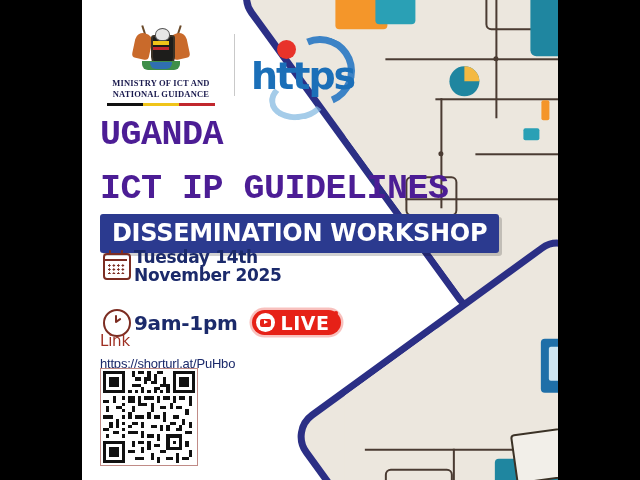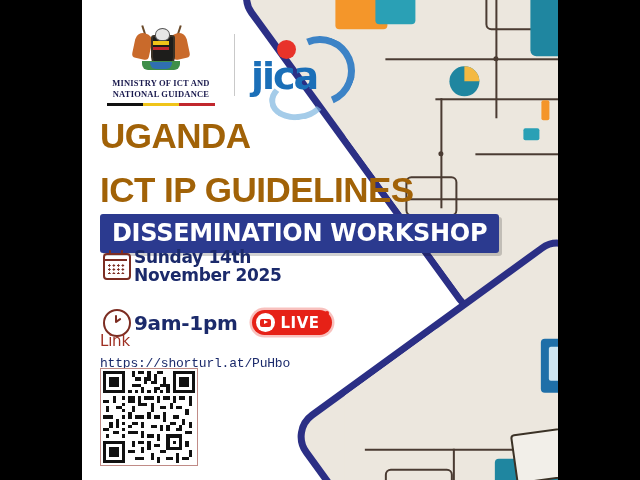--- a/index.html
+++ b/index.html
@@ -66,21 +66,21 @@
   #jica-arc2{position:absolute;right:28px;top:46px;width:46px;height:30px;border-radius:50%;
       border:6px solid #7fb7e0;border-top-color:transparent;border-right-color:transparent;
       transform:rotate(-8deg);opacity:.7;}
   #jica-dot{position:absolute;left:30px;top:8px;width:19px;height:19px;border-radius:50%;
       background:#e8332a;}
   #jica-word{position:absolute;left:4px;top:22px;font-size:38px;font-weight:700;
       color:#1b6fb8;letter-spacing:-2px;font-family:"DejaVu Sans",sans-serif;}
 
   
   #title-block{position:absolute;left:18px;top:118px;width:400px;}
-  .t-line{font-family:Liberation Sans, sans-serif;font-weight:700;color:#a16207;
+  .t-line{font-family:Liberation Mono, monospace;font-weight:700;color:#4c1d95;
       letter-spacing:-0.5px;line-height:1.02;}
   #t1{font-size:35px;}
   #t2{font-size:35px;margin-top:18px;}
   #banner{display:inline-block;margin-top:7px;background:#2b3a8f;
       padding:5px 12px 6px 12px;border-radius:3px;
       box-shadow:3px 3px 0 rgba(0,0,0,.18);}
   #banner span{font-family:"DejaVu Sans",sans-serif;font-weight:700;color:#fff;
       font-size:24px;letter-spacing:-0.3px;}
 
   
@@ -113,30 +113,30 @@
   #live{margin-left:14px;background:#e62117;border-radius:14px;height:25px;
       display:inline-flex;align-items:center;padding:0 12px 0 4px;position:relative;
       box-shadow:0 0 0 2.5px rgba(230,33,23,.28);}
   #live-play{width:19px;height:19px;border-radius:50%;background:#fff;
       display:flex;align-items:center;justify-content:center;margin-right:6px;}
   #live-play b{display:block;width:11px;height:8px;background:#e62117;border-radius:2px;
       position:relative;}
   #live-play b:after{content:"";position:absolute;left:4px;top:1.6px;
       border-left:4px solid #fff;border-top:2.4px solid transparent;
       border-bottom:2.4px solid transparent;}
-  #live-word{color:#fff;font-family:"DejaVu Sans",sans-serif;font-weight:700;font-size:15px;
+  #live-word{color:#fff;font-family:"DejaVu Sans",sans-serif;font-weight:700;font-size:19px;
       letter-spacing:.5px;}
   #live-spark{position:absolute;right:3px;top:1px;width:4px;height:4px;border-radius:50%;
       background:#e62117;}
 
   
   #link-block{position:absolute;left:18px;top:332px;}
   #link-label{font-family:"DejaVu Sans",sans-serif;font-weight:400;font-size:15px;
       color:#9e2f22;letter-spacing:-0.2px;}
-  #link-url{font-family:Liberation Mono, monospace;font-size:13px;color:#1b2a6b;
+  #link-url{font-family:Liberation Sans, sans-serif;font-size:13px;color:#1b2a6b;
       margin-top:6px;letter-spacing:-0.2px;}
 
   
   #qr-wrap{position:absolute;left:18px;top:368px;width:98px;height:98px;
       background:#fff;border:1px solid #c08b86;padding:2px;box-sizing:border-box;}
   #qr{width:100%;height:100%;}
 </style>
 </head>
 <body>
 
@@ -216,21 +216,21 @@
             <i style="background:#c1272d"></i>
       </div>
     </div>
 
     <div id="logo-div"></div>
 
     <div id="logo-jica">
       <div id="jica-arc"></div>
       <div id="jica-arc2"></div>
       <div id="jica-dot"></div>
-      <div id="jica-word">jica</div>
+      <div id="jica-word">https</div>
     </div>
   </div>
 
   <div id="title-block">
     <div class="t-line" id="t1">UGANDA</div>
     <div class="t-line" id="t2">ICT IP GUIDELINES</div>
     <div id="banner">
       <span>DISSEMINATION WORKSHOP</span>
     </div>
   </div>
@@ -239,21 +239,21 @@
 
     <div class="row">
       <div class="ico">
         <div class="cal">
               <i class="a"></i>
               <i class="b"></i>
               <u></u>
             </div>
       </div>
       <div class="txt-date">
-        <div>Sunday 14th</div>
+        <div>Tuesday 14th</div>
         <div>November 2025</div>
       </div>
     </div>
 
     <div class="row">
       <div class="ico">
         <div class="clk">
               <i></i>
               <u></u>
             </div>

